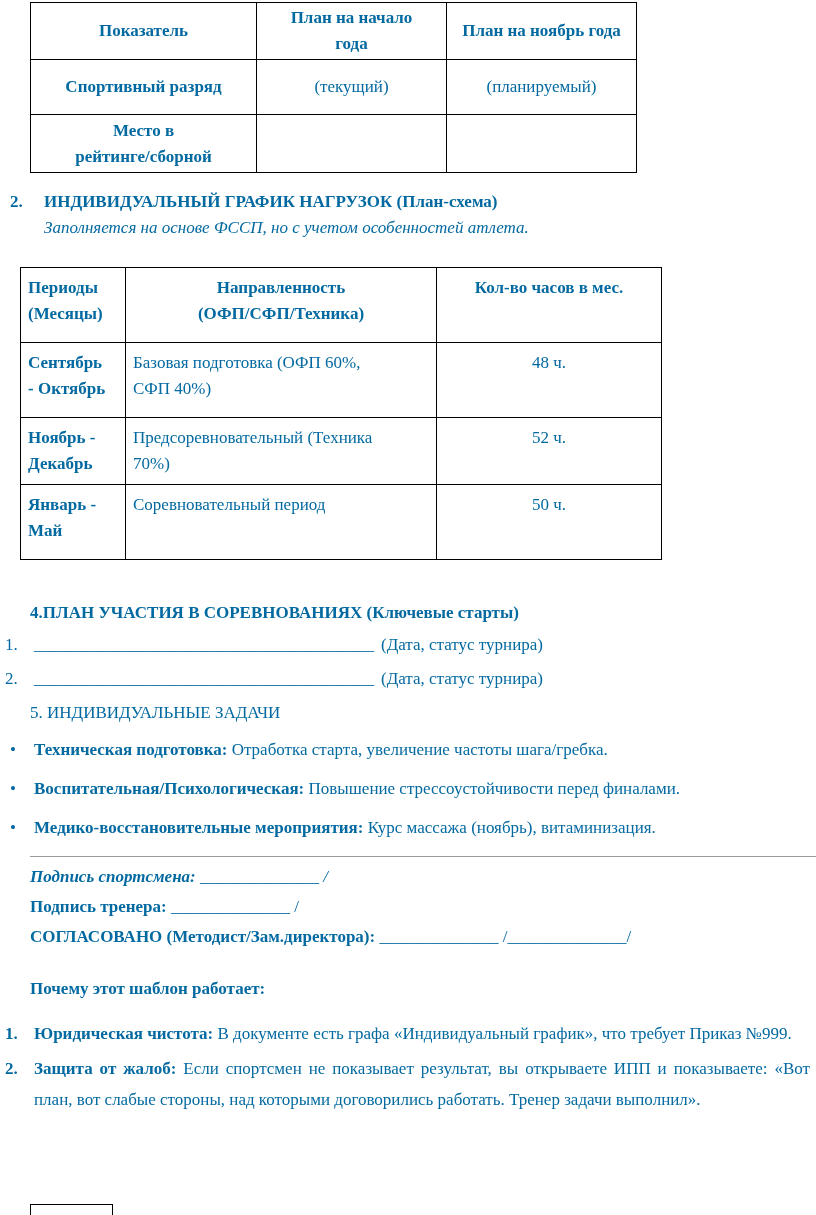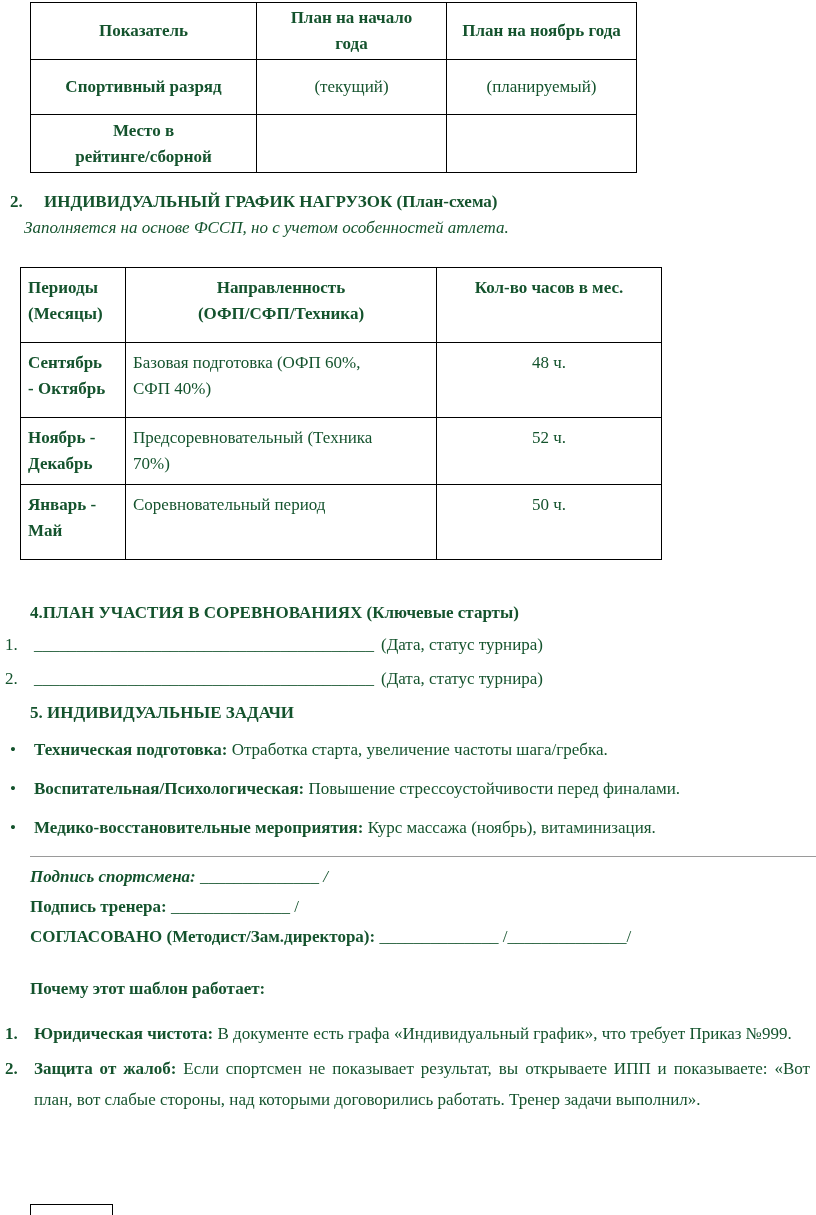--- a/index.html
+++ b/index.html
@@ -1,18 +1,18 @@
 <!DOCTYPE html>
 <html><head>
 <meta charset="utf-8">
 <style>
   *{margin:0;padding:0;box-sizing:border-box}
   html,body{background:#ffffff}
   .page{
-    position:relative;width:816px;height:1215px;background:#fff;color:#14532d;
+    position:relative;width:816px;height:1215px;background:#fff;color:#0369a1;
     font-family:"Liberation Serif","DejaVu Serif",serif;font-size:17px;
     overflow:hidden;padding-top:2px;
   }
   .b{font-weight:700}
   .i{font-style:italic}
 
   table{border-collapse:collapse;table-layout:fixed}
   td{border:1px solid #000;white-space:pre-line;line-height:26px;overflow:hidden}
 
   .t1{margin-left:30px;width:606px}
@@ -25,24 +25,24 @@
   .t2 tr.hdr td{font-weight:700}
   .t2 td.c0{font-weight:700;text-align:left}
   .t2 td.c1{text-align:left}
   .t2 td.c2{text-align:center}
   .t2 tr.hdr td.c0{text-align:left}
   .t2 tr.hdr td.c1,.t2 tr.hdr td.c2{text-align:center}
 
   .h-row{display:flex;margin-top:16px;line-height:26px;padding-left:10px}
   .h-num{flex:none;width:34px;font-weight:700}
   .h-title{font-weight:700}
-  .note{margin-left:24px;line-height:26px;font-style:italic}
+  .note{margin-left:44px;line-height:26px;font-style:italic}
 
   .h4{margin:40px 0 0 30px;font-weight:700;line-height:26px}
-  .h5{margin:6px 0 0 30px;font-weight:700;line-height:26px}
+  .h5{margin:6px 0 0 30px;font-weight:400;line-height:26px}
 
   .plan-item{display:flex;padding-left:5px;line-height:31px;margin-top:3px}
   .plan-num{flex:none;width:29px}
   .plan-suffix{margin-left:7px}
 
   .bullet-item{display:flex;padding-left:10px;line-height:31px;margin-top:8px}
   .bullet-glyph{flex:none;width:24px}
 
   .divider{height:0;border-top:1px solid #9a9a9a;margin:13px 0 5px 30px}
 

